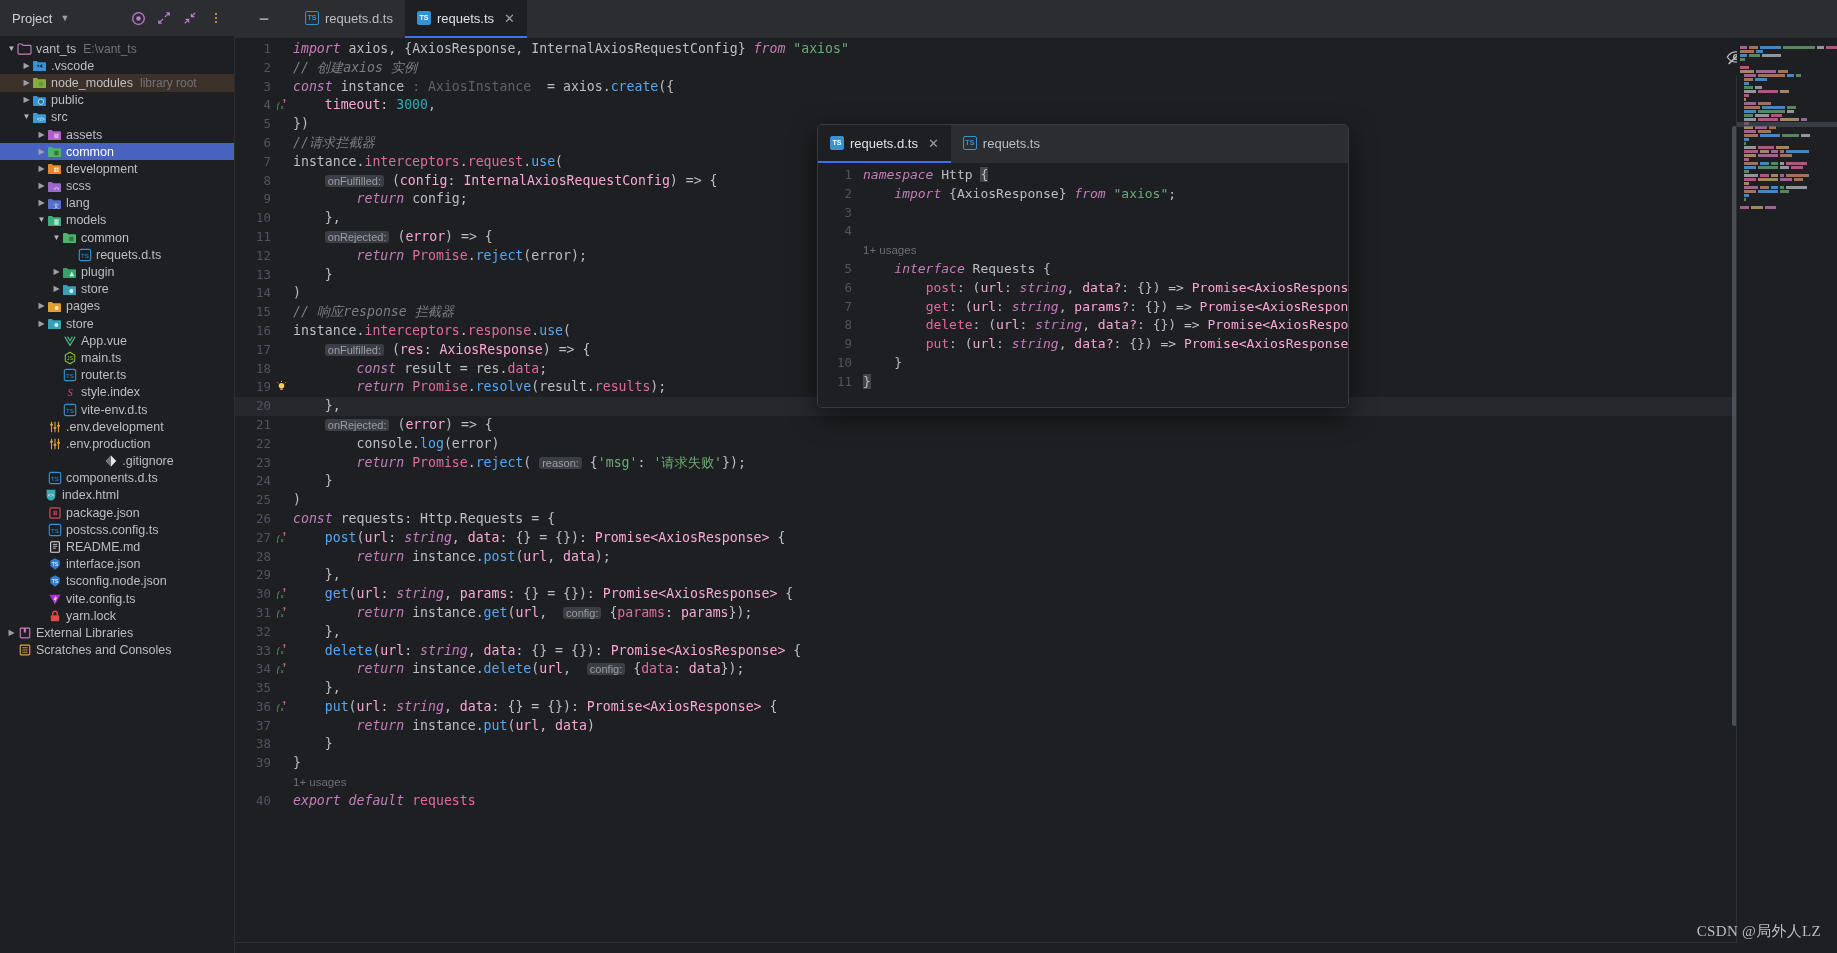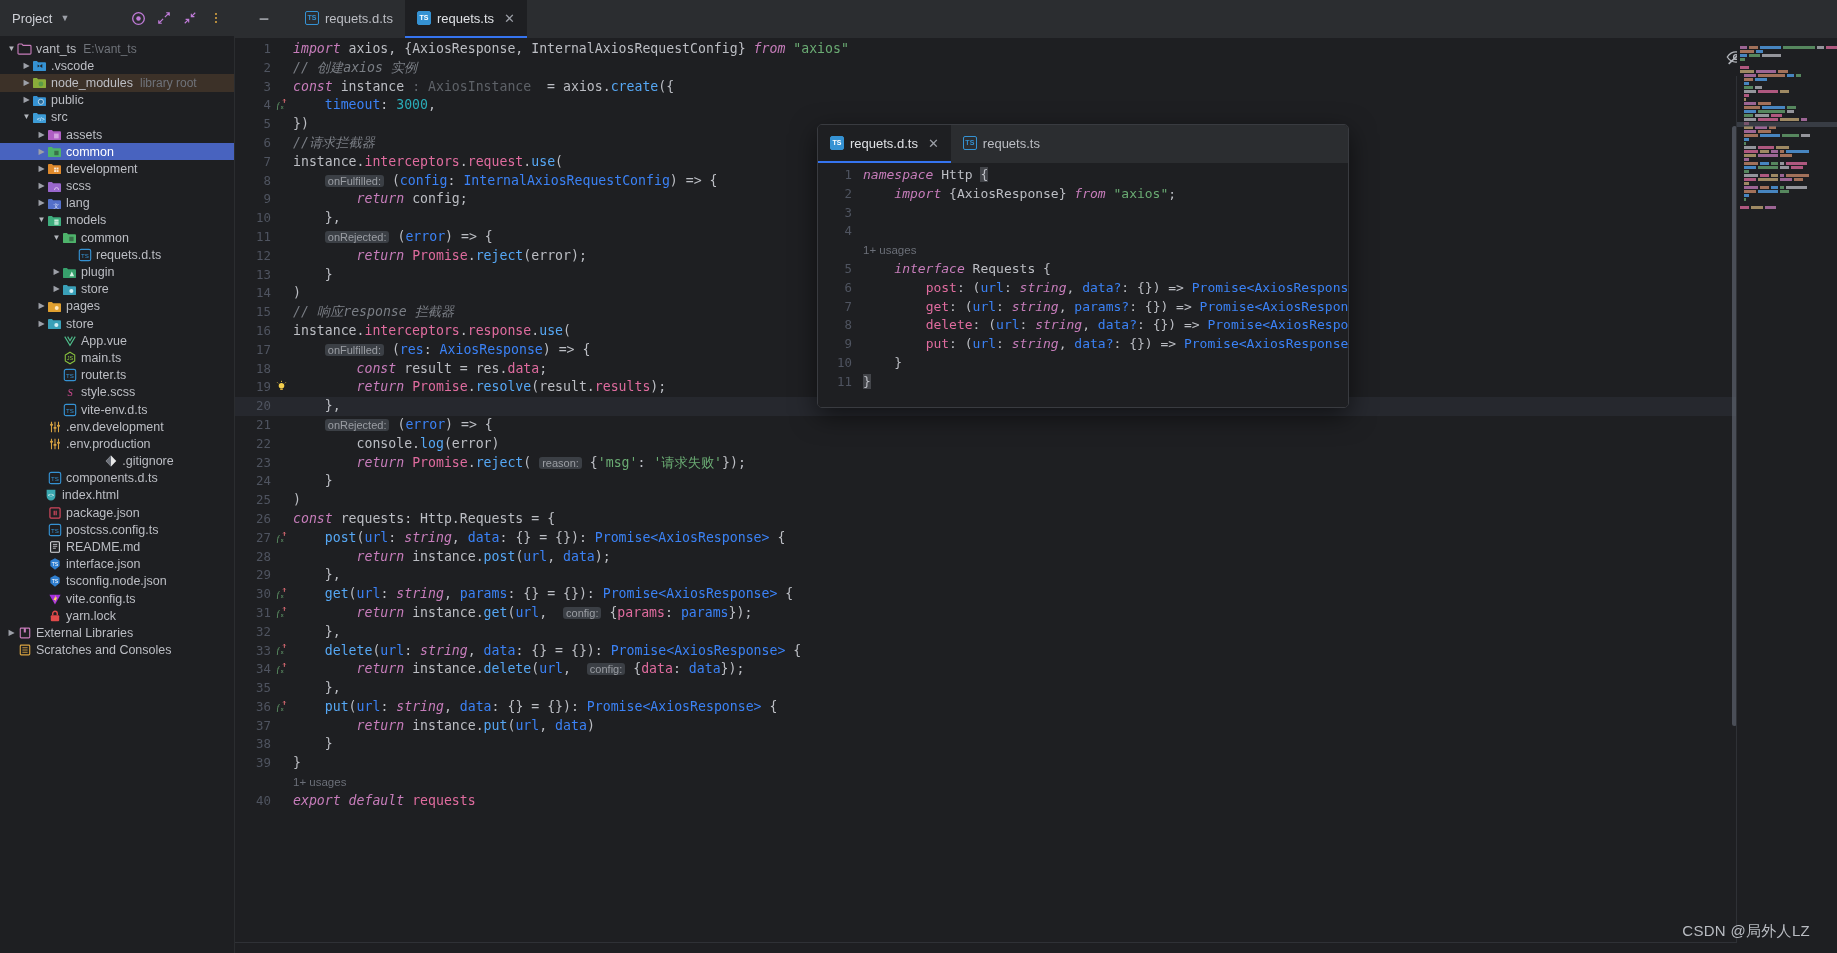--- a/index.html
+++ b/index.html
@@ -88,21 +88,21 @@
   }
   .usages { color: #6b6f78; font-size: 11.5px; font-family: "Liberation Sans", sans-serif; }
   .kwi { color: #c77dbb; font-style: italic; }
   .str { color: #6aab73; }
   .num { color: #2aacb8; }
   .cmt { color: #7a7e85; font-style: italic; }
   .fn { color: #56a8f5; }
   .id { color: #bcbec4; }
   .pink { color: #e06c9f; }
   .ghost { color: #5e6268; }
-  .orange { color: #3b82f6; }
+  .orange { color: #f9a8d4; }
 
   
   .eye-icon { position: absolute; right: 90px; top: 8px; width: 22px; height: 22px; color: #b4b7bd; }
   .check-icon { position: absolute; right: 60px; top: 8px; width: 22px; height: 22px; color: #5fb865; }
   .minimap {
     position: absolute; right: 0; top: 0; width: 100px; bottom: 0;
     background: #1e1f22; padding-top: 8px; overflow: hidden;
   }
   .mm-row { height: 4px; display: flex; gap: 2px; padding-left: 3px; }
   .mm-hl { position: absolute; left:0; right: 0; height: 5px; background: #4e5360; opacity: .55; }
@@ -117,22 +117,22 @@
   .popup-tabbar { height: 38px; background: #2b2d30; display: flex; align-items: stretch; }
   .popup-body { flex: 1; position: relative; overflow: hidden; background: #1e1f22; }
   .popup .code-lines { font-size: 13px; line-height: 18.8px; }
   .popup .lnum { width: 34px; }
   .selbg { background: #43454a; }
 
   
   .bottombar { position: absolute; left: 235px; right: 0; bottom: 0; height: 10px; background: #1e1f22; }
   .hsplit { position: absolute; left: 235px; right: 100px; bottom: 10px; height: 1px; background: #2f3136; }
   .watermark {
-    position: absolute; right: 27px; bottom: 12px; color: #b9bcc2;
-    font-size: 15px; font-family: Liberation Sans, sans-serif; letter-spacing: .3px;
+    position: absolute; right: 16px; bottom: 12px; color: #b9bcc2;
+    font-size: 15px; font-family: Liberation Serif, serif; letter-spacing: .3px;
   }
   .vline { position: absolute; top: 38px; bottom: 0; width: 1px; background: #2f3136; }
 </style>
 </head>
 <body>
 
 <div class="app">
 
   <div class="sidebar">
     <div class="sidebar-header">
@@ -374,21 +374,21 @@
           </span>
           <span class="rlabel">router.ts</span>
         </div>
         <div class="row" style="padding-left: 51px;">
           <span class="arrow"></span>
           <span class="ficon">
             <svg width="14" height="14" viewBox="0 0 16 16">
               <text x="8" y="12" font-size="12" fill="#cf4a8f" text-anchor="middle" font-family="Liberation Serif" font-style="italic">S</text>
             </svg>
           </span>
-          <span class="rlabel">style.scss</span>
+          <span class="rlabel">style.index</span>
         </div>
         <div class="row" style="padding-left: 51px;">
           <span class="arrow"></span>
           <span class="ficon">
             <svg width="14" height="14" viewBox="0 0 16 16">
               <rect x="1.5" y="1.5" width="13" height="13" rx="2" fill="none" stroke="#3592d3" stroke-width="1.3"></rect>
               <text x="8" y="11.3" font-size="7" fill="#3592d3" text-anchor="middle" font-family="Liberation Sans">TS</text>
             </svg>
           </span>
           <span class="rlabel">vite-env.d.ts</span>

